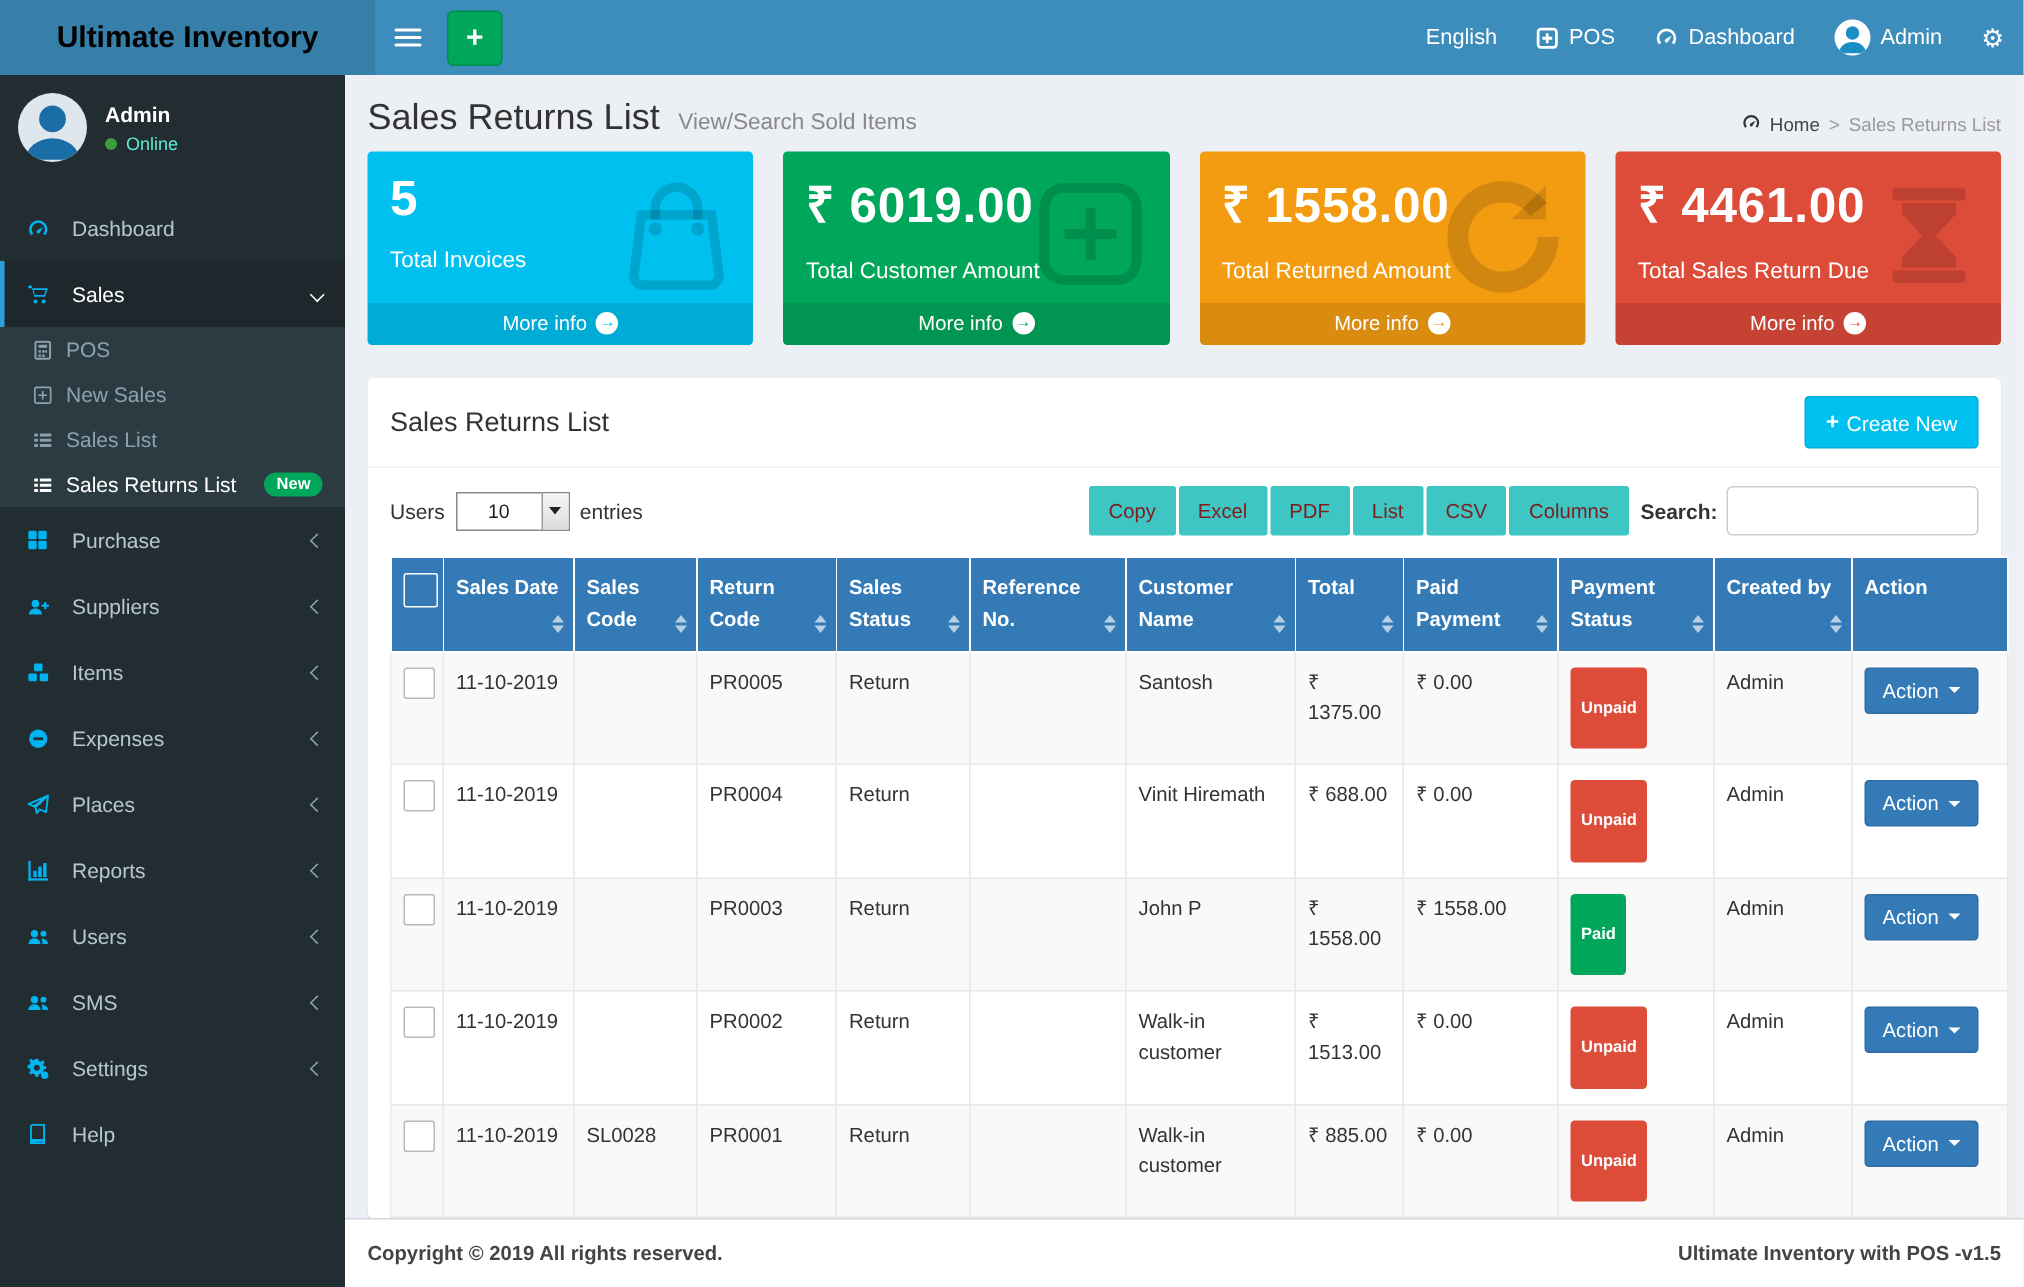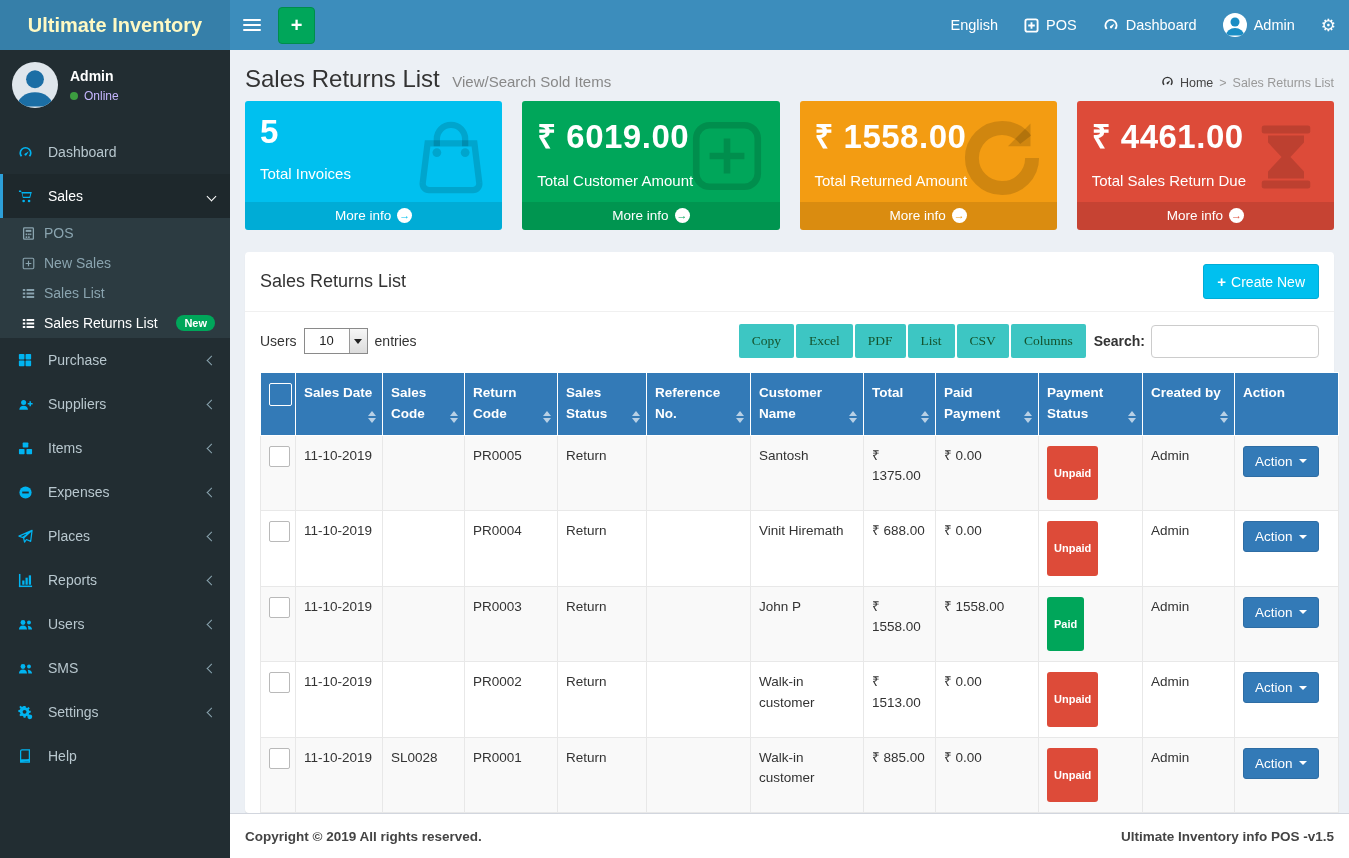--- a/index.html
+++ b/index.html
@@ -1,39 +1,39 @@
 <!DOCTYPE html>
 <html><head>
 <meta charset="utf-8">
 <style>
   * { box-sizing: border-box; margin: 0; padding: 0; }
   html,body { width:1349px; height:858px; overflow:hidden;
     font-family:"Liberation Sans", sans-serif; background:#ecf0f5; }
 
   
   .navbar { position:absolute; top:0; left:0; right:0; height:50px; background:#3c8dbc; display:flex; z-index:10;}
-  .brand { width:230px; height:50px; background:#367fa9; color:#fef9c3; font-size:20px; font-weight:bold;
+  .brand { width:250px; height:50px; background:#367fa9; color:#000000; font-size:20px; font-weight:bold;
     display:flex; align-items:center; justify-content:center; }
   .nav-left { display:flex; align-items:center; }
   .hamburger { width:44px; height:50px; display:flex; flex-direction:column; justify-content:center; align-items:center; gap:3px; cursor:pointer;}
   .hamburger i { display:block; width:18px; height:2px; background:#fff; border-radius:1px;}
   .quick-add { width:37px; height:37px; margin-left:4px; background:#00a65a; border:1px solid #008d4c; border-radius:4px;
     color:#fff; font-size:20px; font-weight:bold; display:flex; align-items:center; justify-content:center; }
   .nav-right { margin-left:auto; display:flex; align-items:flex-end; color:#fff; font-size:14.5px; }
   .nav-item { padding:0 13px; height:50px; display:flex; align-items:center; gap:7px; cursor:pointer; }
   .nav-item svg { display:block; }
   .nav-avatar { width:24px; height:24px; border-radius:50%; background:#fff; overflow:hidden; position:relative;}
   .gear-glyph { font-size:17px; }
 
   
   .sidebar { position:absolute; top:50px; left:0; bottom:0; width:230px; background:#222d32; }
   .user-panel { display:flex; align-items:center; gap:12px; padding:12px 12px 16px 12px; }
   .user-avatar { width:46px; height:46px; border-radius:50%; background:#dfe6ec; position:relative; overflow:hidden; flex:0 0 46px;}
   .user-name { color:#fff; font-size:14px; font-weight:bold; }
-  .user-status { margin-top:5px; color:#c4b5fd; font-size:12px; display:flex; align-items:center; gap:6px;}
+  .user-status { margin-top:5px; color:#5eead4; font-size:12px; display:flex; align-items:center; gap:6px;}
   .status-dot { width:8px; height:8px; border-radius:50%; background:#3c9d40; display:inline-block; }
   ul.side-menu { list-style:none; margin-top:6px; }
   .side-item { display:flex; align-items:center; height:44px; padding:0 15px 0 15px; color:#b8c7ce; font-size:14px;
     cursor:pointer; border-left:3px solid transparent; }
   .side-item .sicon { width:24px; display:flex; justify-content:flex-start; color:#00b4f1; }
   .side-item .slabel { margin-left:6px; }
   .side-item.active-parent { background:#1e282c; border-left:3px solid #2d9fd8; color:#fff; }
   .chev { width:7px; height:7px; border-right:1.6px solid #8aa4af; border-bottom:1.6px solid #8aa4af; display:inline-block; margin-left:auto;}
   .chev.left { transform:rotate(135deg); }
   .chev.down { transform:rotate(45deg); border-color:#fff; }
@@ -73,27 +73,27 @@
   
   .panel { margin-top:22px; background:#fff; border-radius:4px; box-shadow:0 1px 1px rgba(0,0,0,0.08); }
   .panel-header { display:flex; align-items:center; justify-content:space-between; padding:12px 15px; border-bottom:1px solid #f0f0f0;}
   .panel-title { font-size:18px; color:#333; }
   .btn-create { background:#00c0ef; border:1px solid #00acd6; color:#fff; font-size:14px; padding:8px 13px; border-radius:3px;
     cursor:pointer; display:flex; align-items:center; gap:5px; font-family:inherit;}
   .btn-create b { font-size:15px; }
 
   .controls { display:flex; align-items:center; padding:12px 15px 10px 15px; }
   .show-group { display:flex; align-items:center; gap:7px; font-size:14px; color:#333; }
-  .select-box { width:64px; height:26px; border:1px solid #8a8a8a; background:#fff; display:flex; cursor:pointer; }
+  .select-box { width:76px; height:26px; border:1px solid #8a8a8a; background:#fff; display:flex; cursor:pointer; }
   .select-value { flex:1; text-align:center; font-size:13px; line-height:24px; color:#222;}
   .select-arrow { width:18px; background:linear-gradient(#f6f6f6,#dcdcdc); border-left:1px solid #9a9a9a; display:flex; align-items:center; justify-content:center;}
   .select-arrow i { width:0; height:0; border-left:4px solid transparent; border-right:4px solid transparent; border-top:5px solid #222;}
   .export-group { margin-left:auto; display:flex; }
-  .btn-export { background:#3dc6c3; color:#14532d; border:none; font-size:13.5px; padding:9px 13px; margin-left:2px; cursor:pointer;
-    border-radius:2px; font-family:Liberation Serif, serif;}
+  .btn-export { background:#3dc6c3; color:#7f1d1d; border:none; font-size:13.5px; padding:9px 13px; margin-left:2px; cursor:pointer;
+    border-radius:2px; font-family:Liberation Sans, sans-serif;}
   .search-group { display:flex; align-items:center; gap:6px; margin-left:8px; font-size:14px; font-weight:bold; color:#333;}
   .search-input { width:168px; height:33px; border:1px solid #ccc; border-radius:4px; padding:0 8px; font-size:14px; font-family:inherit;}
 
   
   .table-wrap { padding:4px 15px 0 15px; }
   table.data { width:100%; border-collapse:collapse; table-layout:fixed; font-size:13.5px; color:#333;}
   table.data th { background:#337ab7; color:#fff; font-weight:bold; text-align:left; vertical-align:top;
     padding:10px 8px 10px 8px; border:1px solid #fff; position:relative; height:60px; line-height:1.55; cursor:pointer;}
   th .sort { position:absolute; right:6px; bottom:12px; display:flex; flex-direction:column; gap:2px; opacity:.65;}
   th .sort i { width:0; height:0; border-left:4px solid transparent; border-right:4px solid transparent; display:block;}
@@ -666,15 +666,15 @@
             </tr>
           </tbody>
         </table>
       </div>
 
     </div>
   </div>
 
   <div class="main-footer">
     <span>Copyright © 2019 All rights reserved.</span>
-    <span>Ultimate Inventory info POS -v1.5</span>
+    <span>Ultimate Inventory with POS -v1.5</span>
   </div>
 </div>
 
 </body></html>

